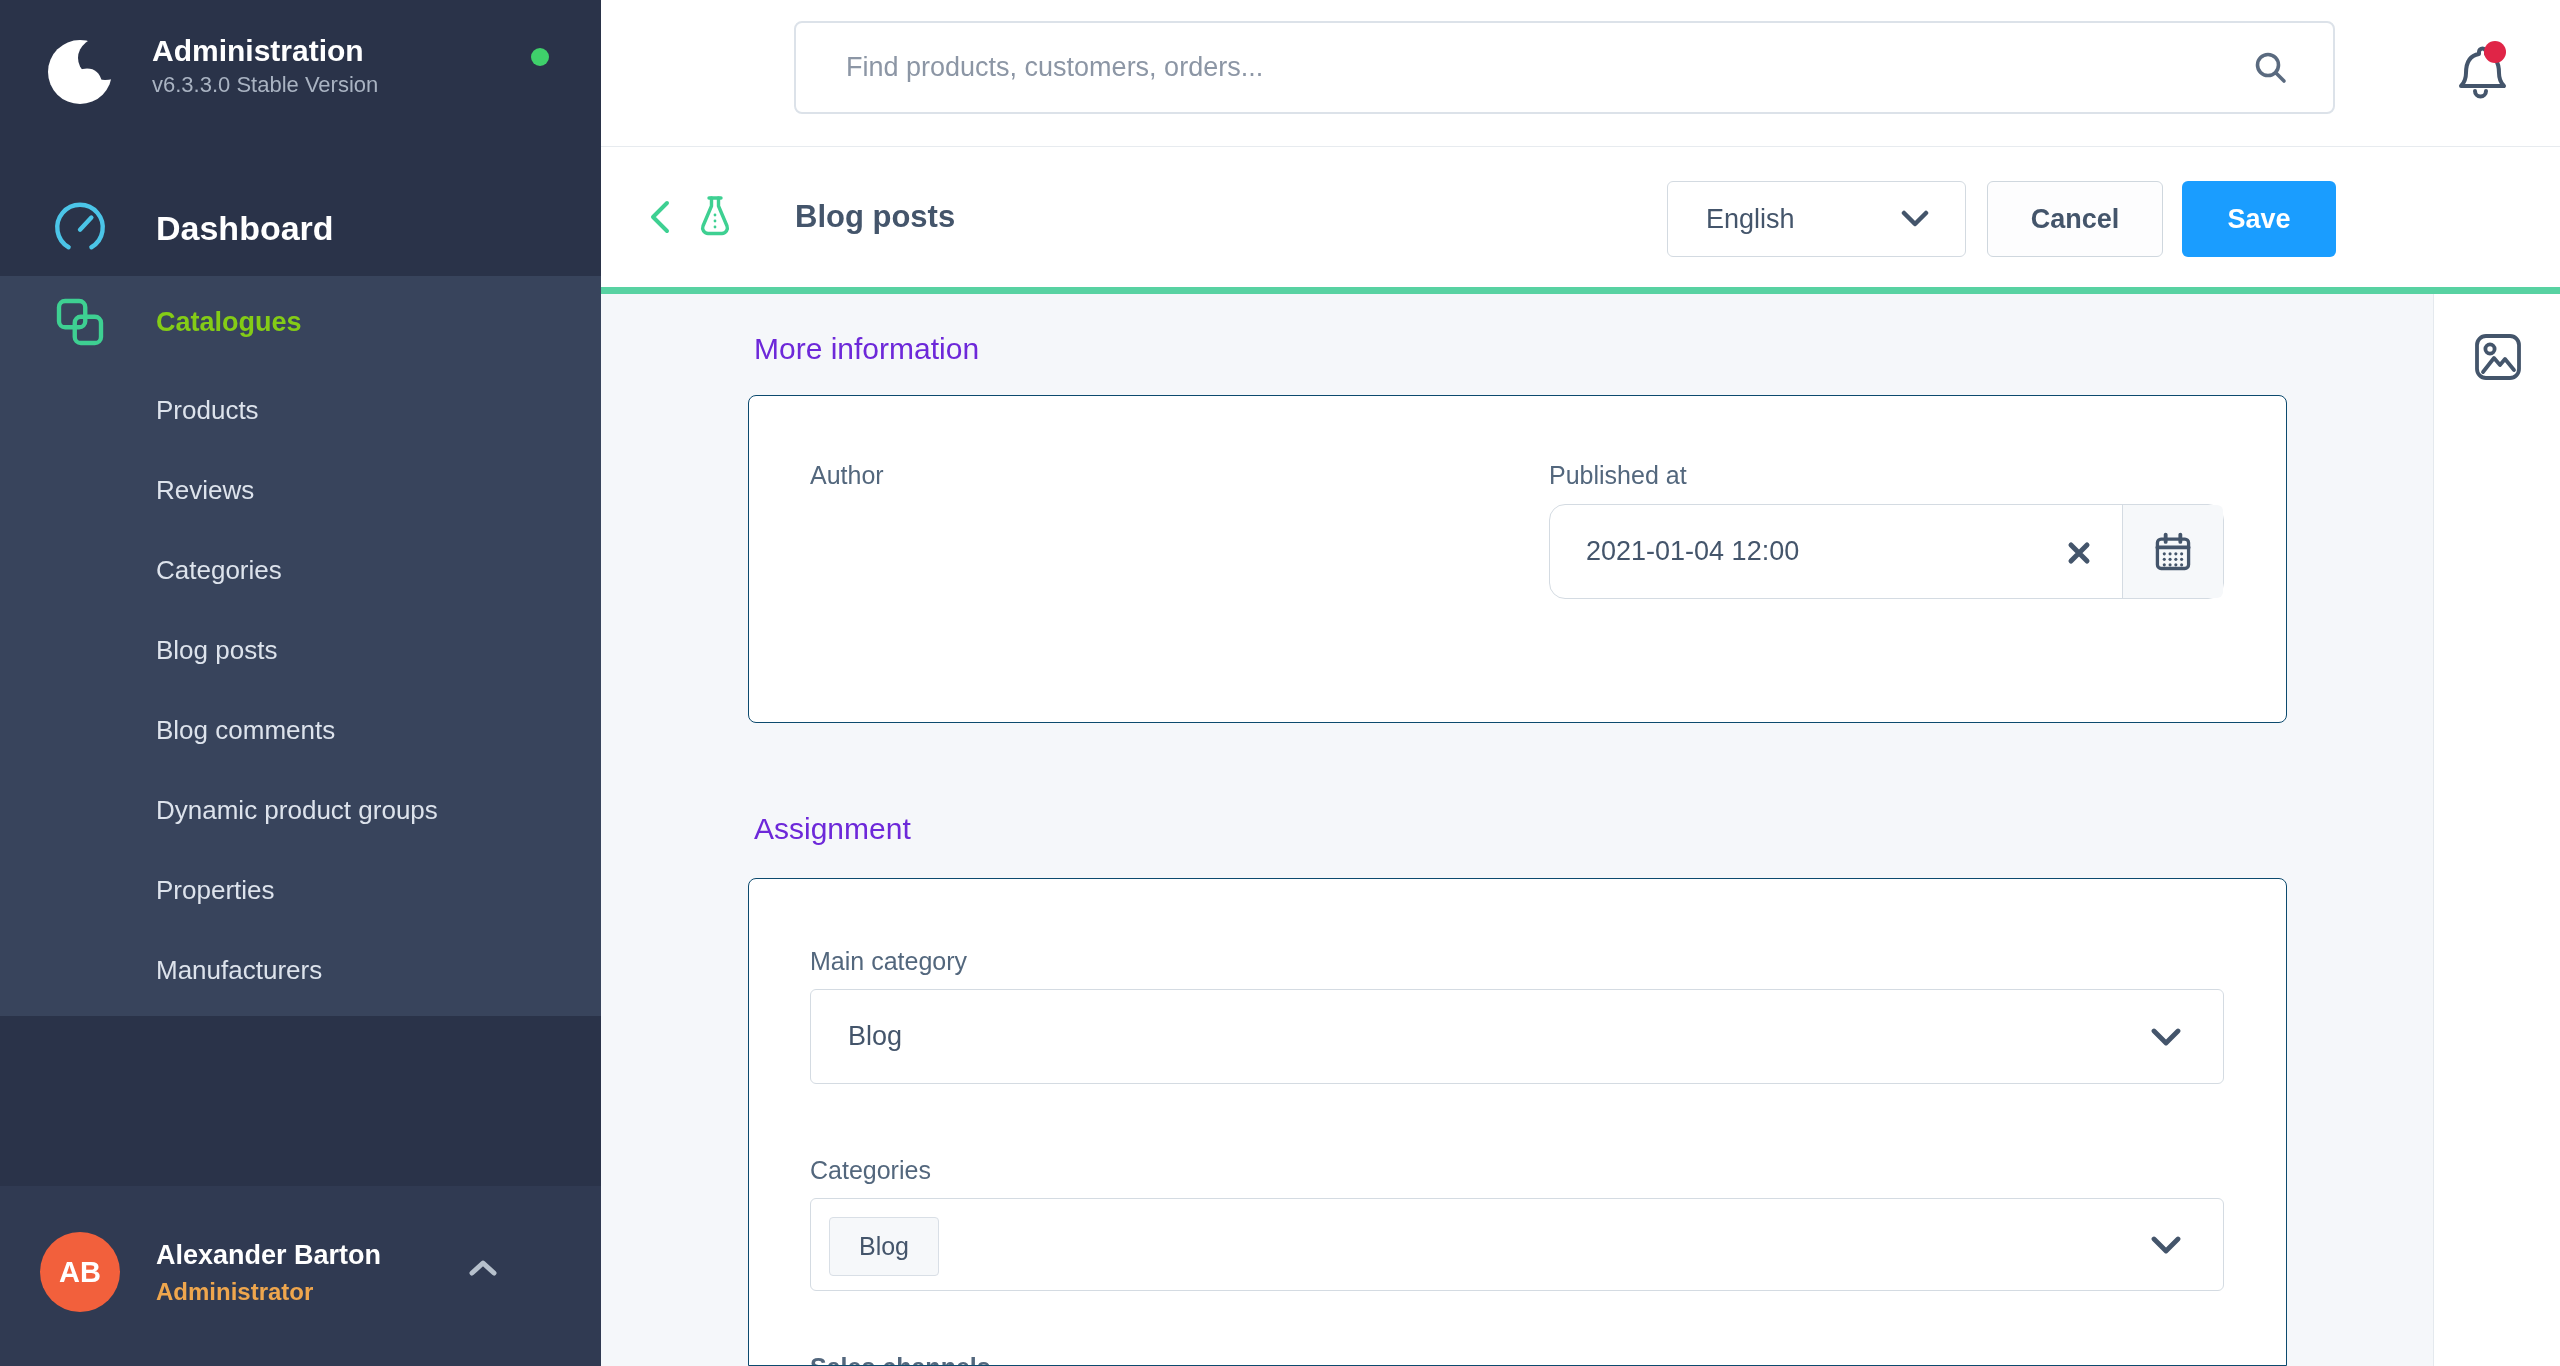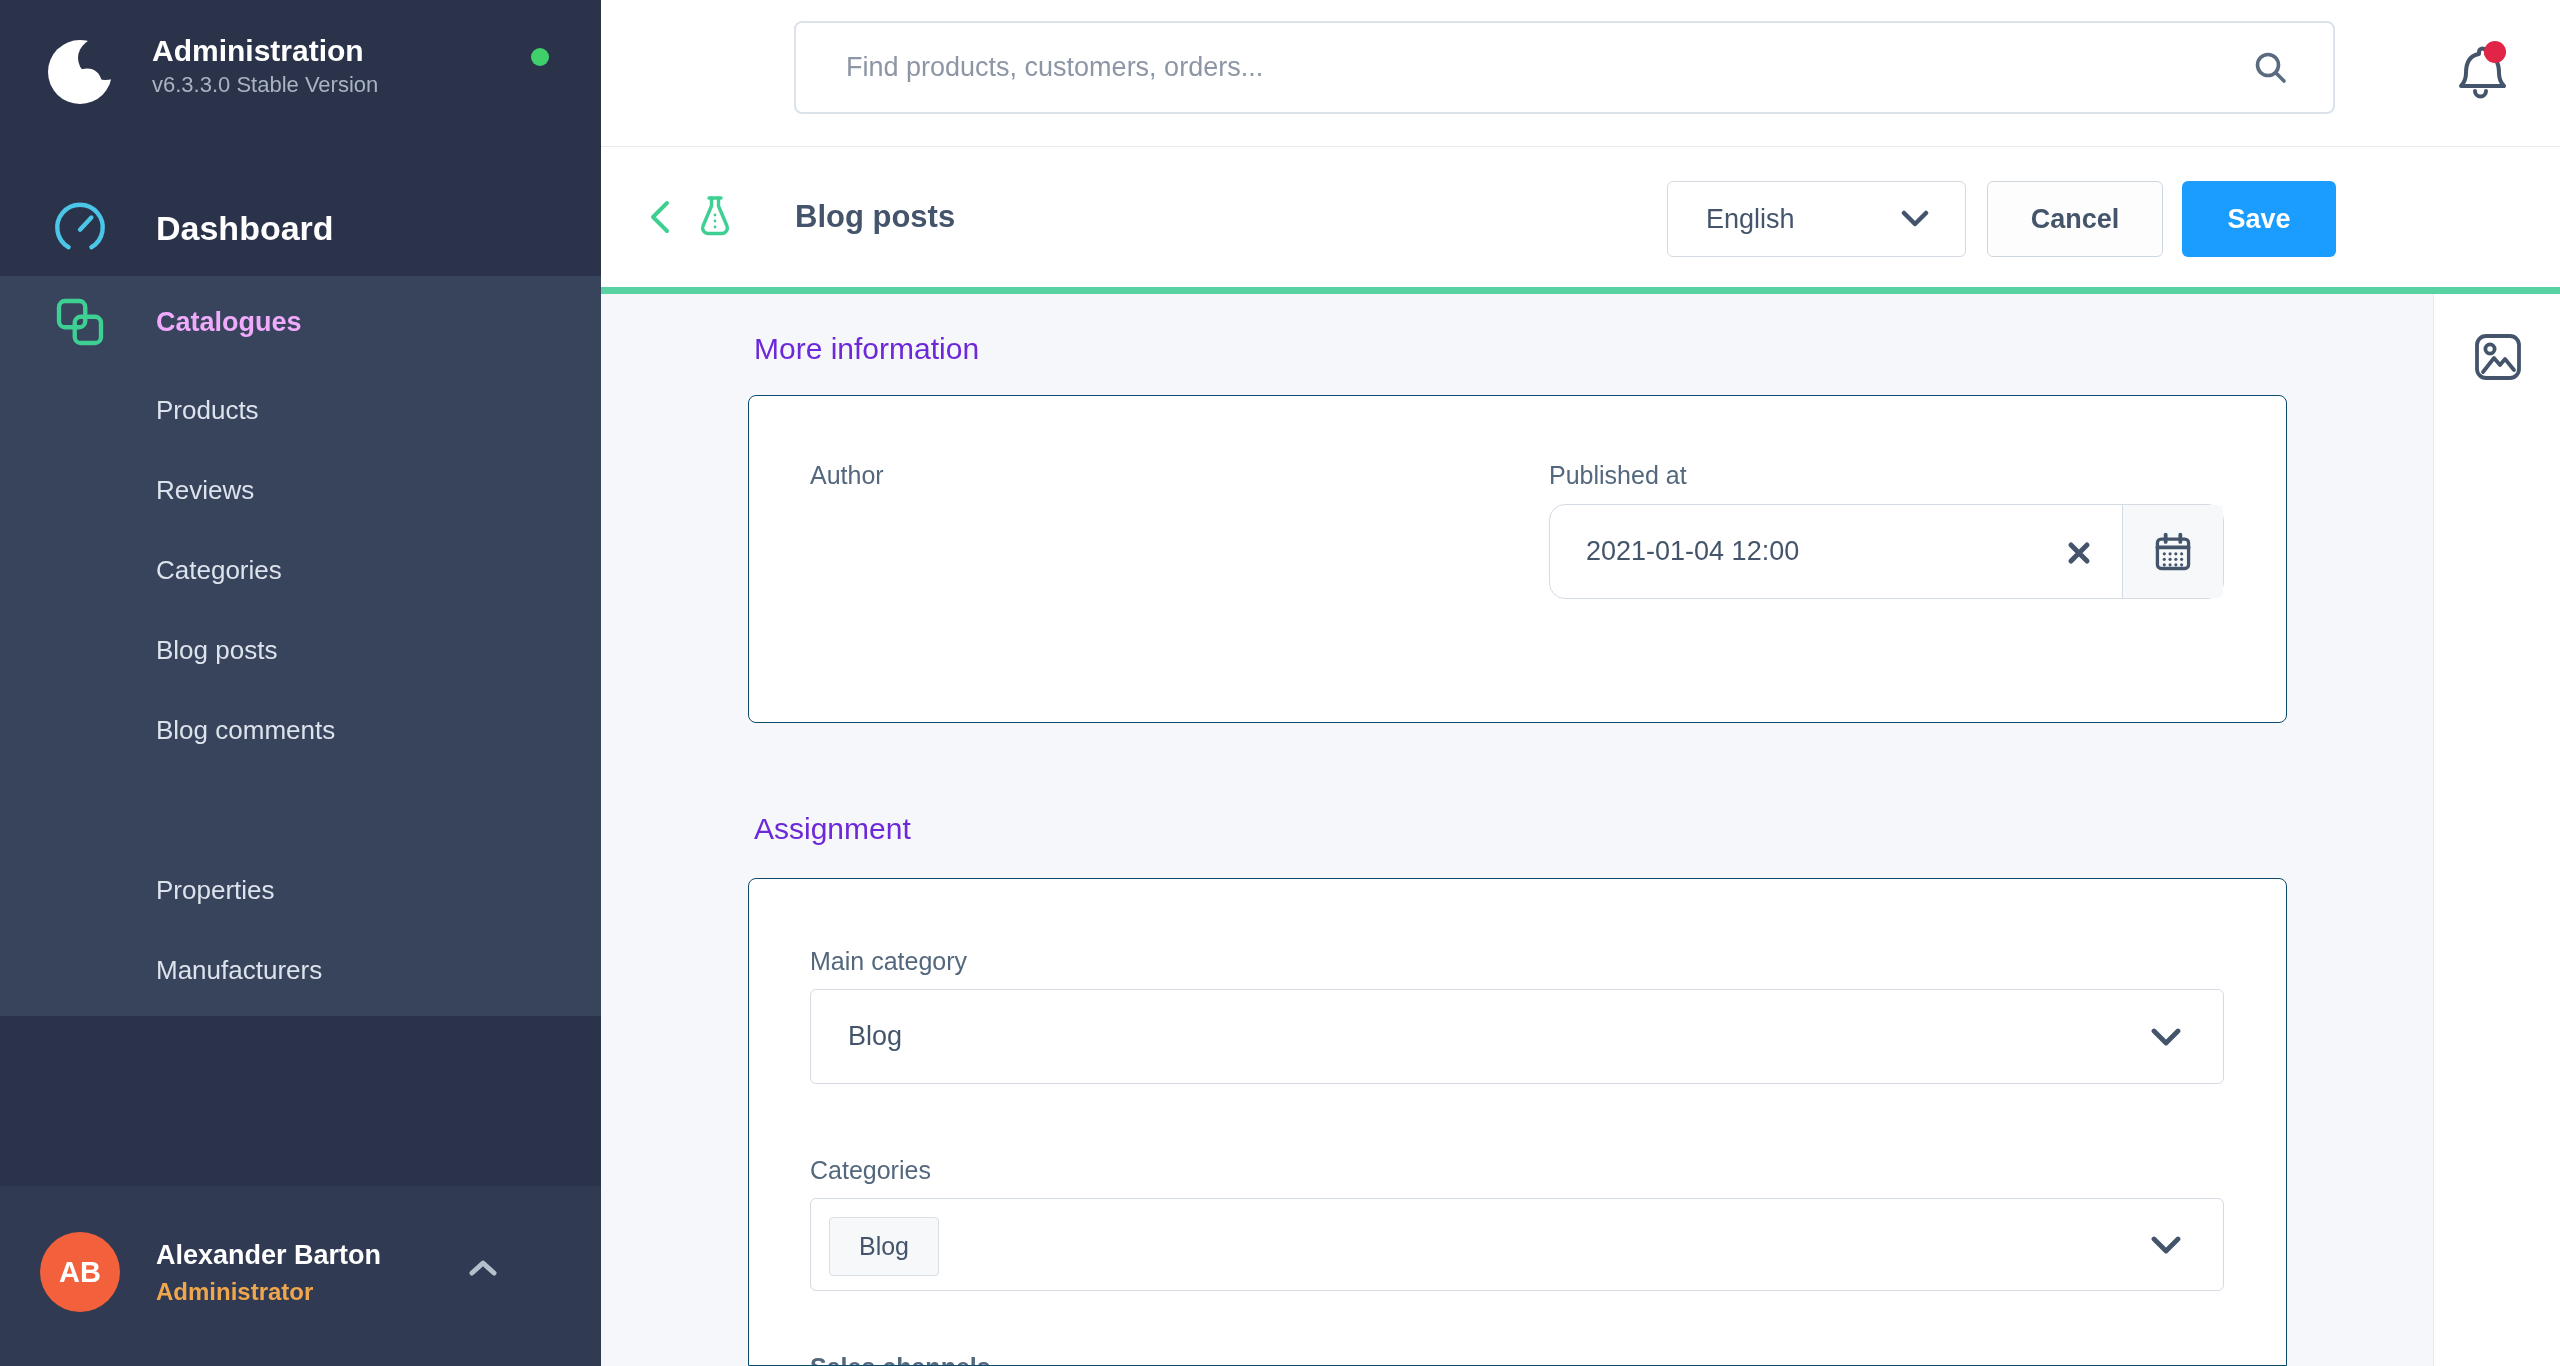--- a/index.html
+++ b/index.html
@@ -16,21 +16,21 @@
   .presence-dot { position:absolute; left:531px; top:48px; width:18px; height:18px; border-radius:50%; background:#3fd06b; }
 
   .nav-row { position:absolute; left:0; width:601px; display:flex; align-items:center; }
   .nav-row .nicon { position:absolute; left:52px; width:56px; height:56px; }
   .nav-row .nlabel { position:absolute; left:156px; font-size:34px; font-weight:700; color:#ffffff; }
 
   .row-dashboard { top:180px; height:96px; background:#2a3349; }
   .section-catalogues { position:absolute; left:0; top:276px; width:601px; height:740px; background:#38445c; }
   .row-catalogues { position:absolute; left:0; top:0; width:601px; height:92px; display:flex; align-items:center; }
   .row-catalogues .nicon { position:absolute; left:52px; width:56px; height:56px; }
-  .row-catalogues .nlabel { position:absolute; left:156px; font-size:27px; font-weight:700; color:#f0abfc; }
+  .row-catalogues .nlabel { position:absolute; left:156px; font-size:27px; font-weight:700; color:#84cc16; }
   .subitem { position:absolute; left:0; width:601px; height:80px; display:flex; align-items:center; }
   .subitem span { position:absolute; left:156px; font-size:26px; color:#dde3ec; }
 
   .band-orders { position:absolute; left:0; top:1016px; width:601px; height:170px; background:#2a3349; }
   .row-orders { position:absolute; top:0; height:86px; width:601px; }
   .row-orders .nicon { position:absolute; left:52px; top:15px; width:56px; height:56px; }
   .row-orders .nlabel { position:absolute; left:156px; top:26px; font-size:27px; font-weight:700; color:#ffffff; }
   .row-minimize { position:absolute; top:98px; height:72px; width:601px; }
   .row-minimize .nicon { position:absolute; left:56px; top:14px; width:48px; height:48px; }
   .row-minimize .nlabel { position:absolute; left:144px; top:24px; font-size:26px; color:#909bad; }
@@ -137,20 +137,23 @@
         </div>
       <div class="subitem" style="top:254px">
           <span>Categories</span>
         </div>
       <div class="subitem" style="top:334px">
           <span>Blog posts</span>
         </div>
       <div class="subitem" style="top:414px">
           <span>Blog comments</span>
         </div>
+      <div class="subitem" style="top:494px">
+          <span>Dynamic product groups</span>
+        </div>
       <div class="subitem" style="top:574px">
           <span>Properties</span>
         </div>
       <div class="subitem" style="top:654px">
           <span>Manufacturers</span>
         </div>
     </div>
 
 
     <div class="sb-user">

